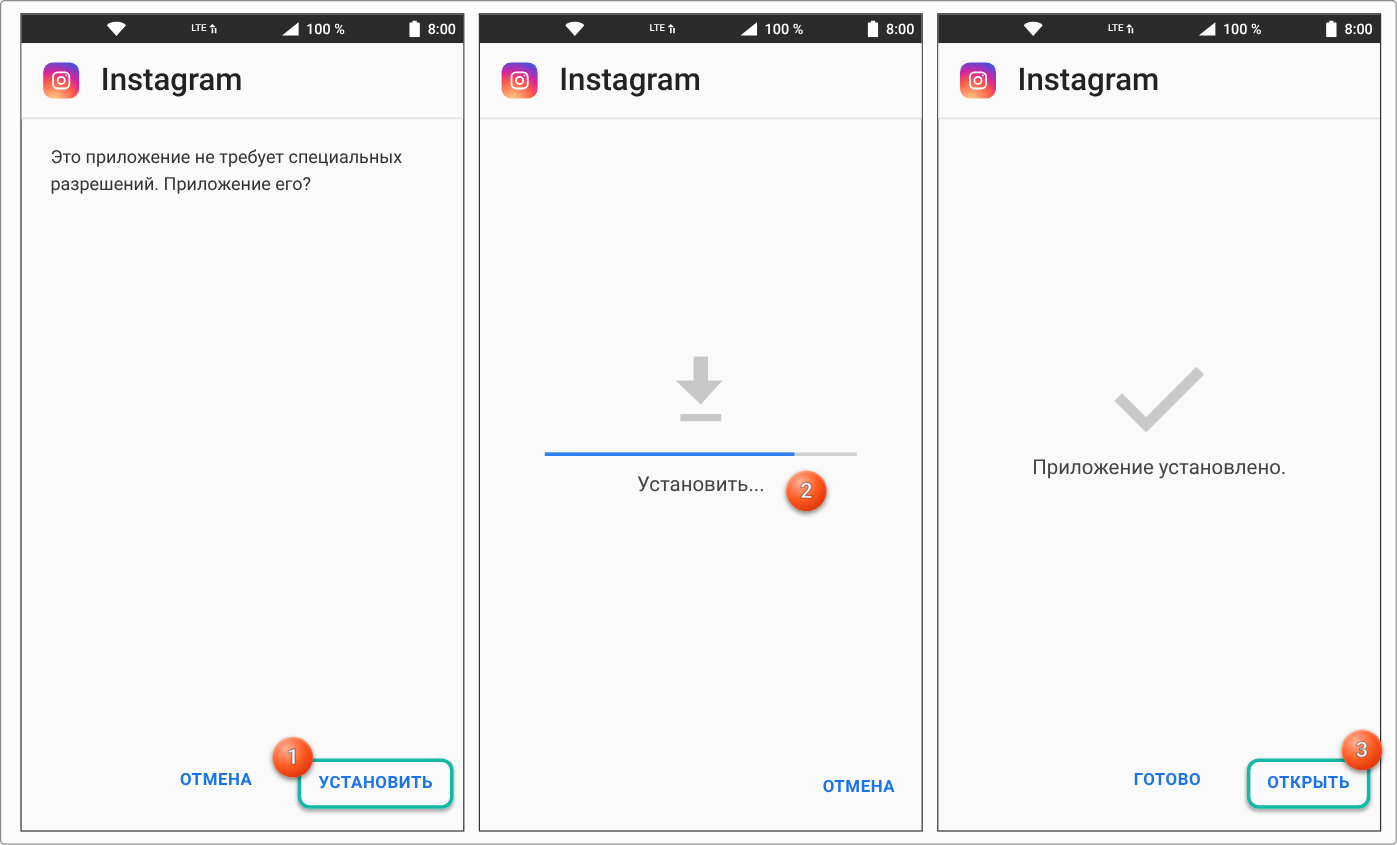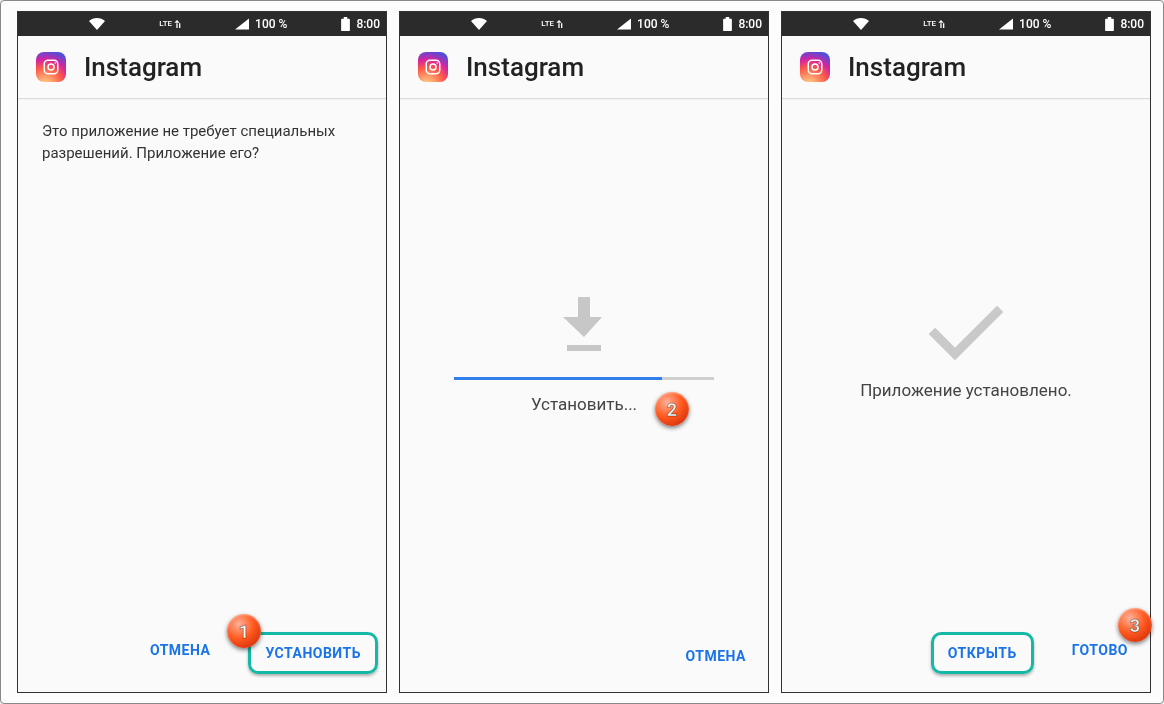--- a/index.html
+++ b/index.html
@@ -332,20 +332,20 @@
         <span class="checkmark">
           <svg width="78" height="58" viewBox="0 0 78 58" fill="none" stroke="currentColor" stroke-width="9" stroke-linecap="square">
             <path d="M8 30 28 50 70 8"></path>
           </svg>
         </span>
         <div class="done-label">Приложение установлено.</div>
       </div>
     </div>
 
     <div class="btn-row">
+      <div class="btn">ГОТОВО</div>
       <div class="btn boxed">ОТКРЫТЬ</div>
-      <div class="btn">ГОТОВО</div>
     </div>
 
     <div class="badge" style="left:336px; top:596px;">3</div>
   </div>
 
 </div>
 
 </body></html>

